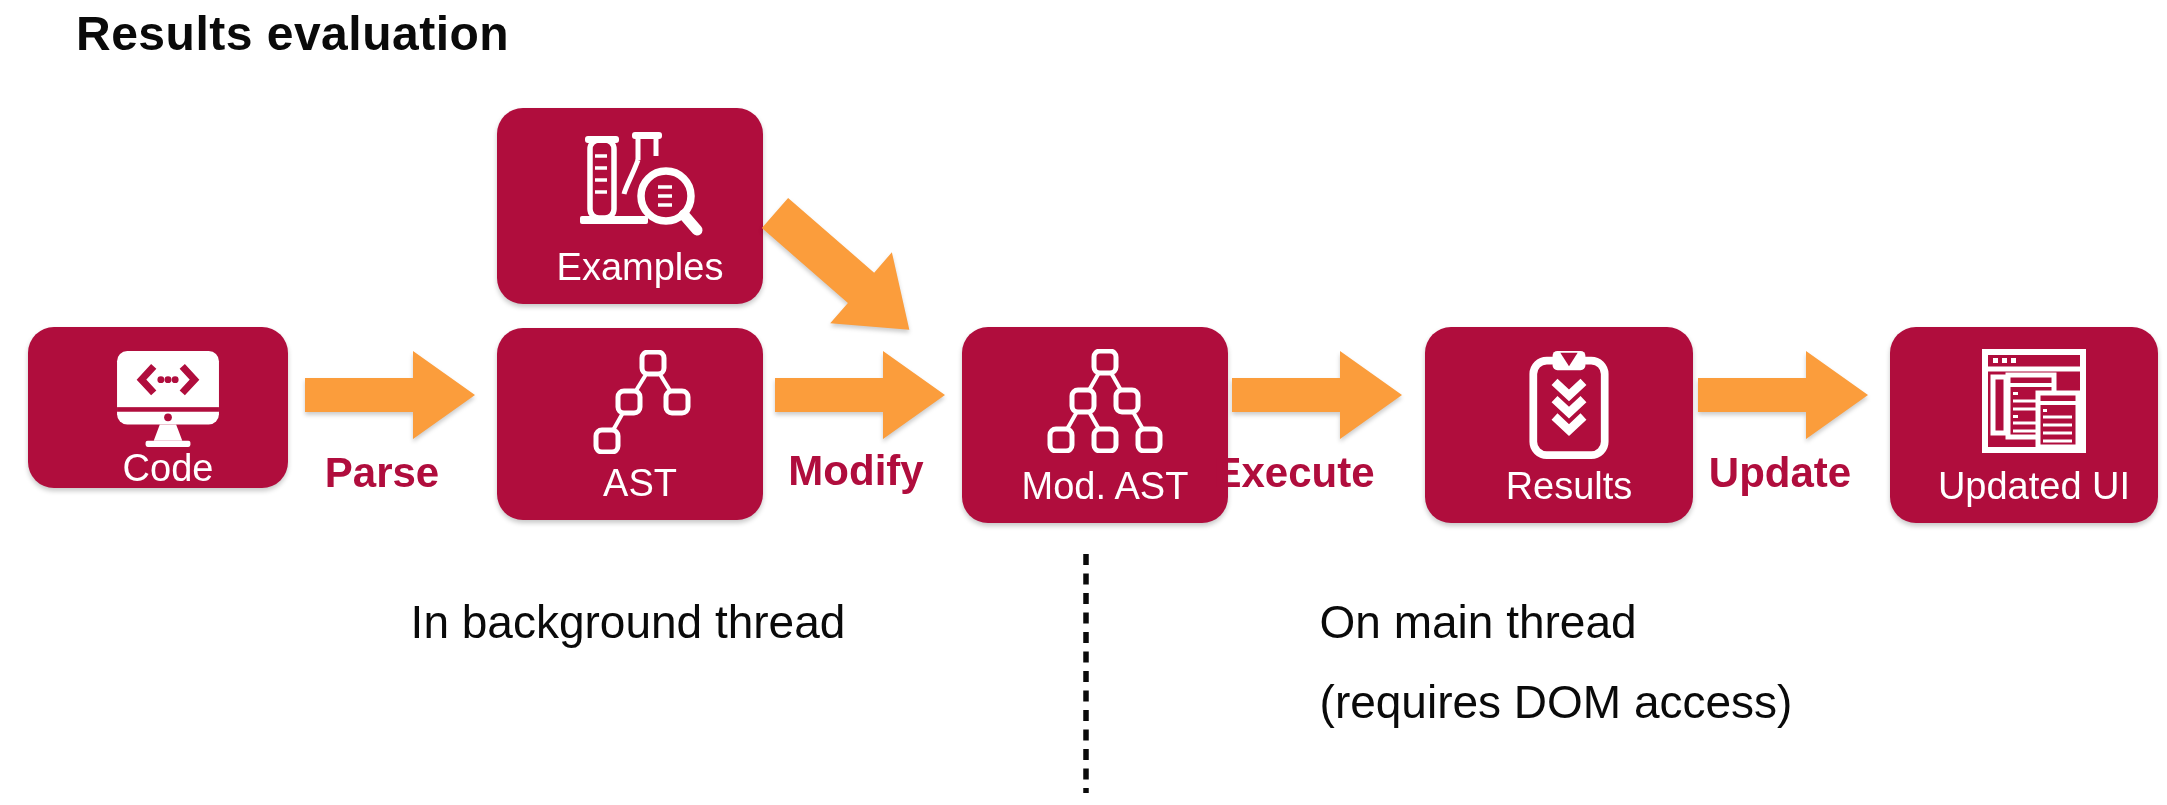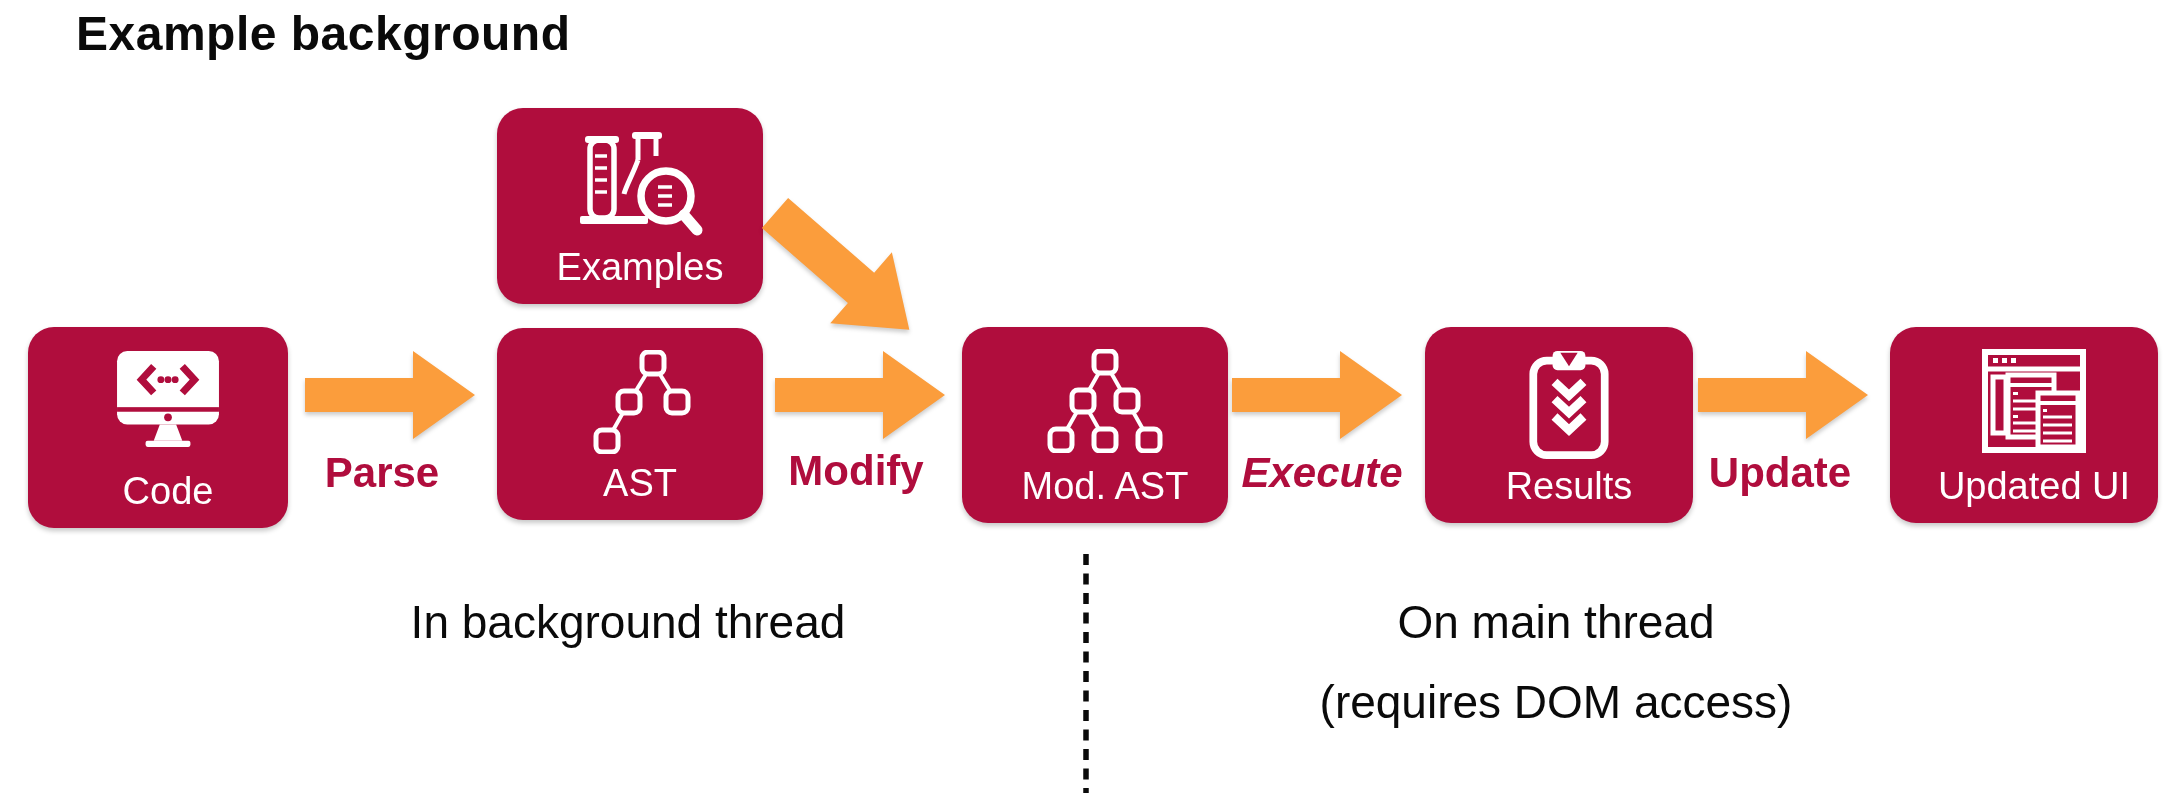--- a/index.html
+++ b/index.html
@@ -22,66 +22,66 @@
     display:flex;flex-direction:column;align-items:center;
     box-shadow:0 3px 5px rgba(0,0,0,0.22);
     padding-left:20px;
   }
   .node .icon{margin-top:22px;flex:0 0 auto;}
   .node .node-label{
     margin-top:auto;margin-bottom:18px;
     color:var(--white);font-size:38px;font-weight:400;line-height:1;white-space:nowrap;
   }
 
-  .node-code      {left:28px;  top:327px; width:240px; height:201px;}
+  .node-code      {left:28px;  top:327px; width:240px; height:161px;}
   .node-examples  {left:497px; top:108px; width:246px; height:196px;}
   .node-ast       {left:497px; top:328px; width:246px; height:192px;}
   .node-mod-ast   {left:962px; top:327px; width:246px; height:196px;gap:8px;}
   .node-results   {left:1425px;top:327px; width:248px; height:196px;}
   .node-updated-ui{left:1890px;top:327px; width:248px; height:196px;}
 
   .arrow{position:absolute;filter:drop-shadow(0 3px 2px rgba(0,0,0,0.2));}
   .arrow polygon{fill:var(--orange);}
   .arrow-parse  {left:305px; top:351px;}
   .arrow-modify {left:775px; top:351px;}
   .arrow-execute{left:1232px;top:351px;}
   .arrow-update {left:1698px;top:351px;}
   .arrow-diagonal{left:755px;top:185px;}
 
   .arrow-label{
     position:absolute;transform:translateX(-50%);
     color:var(--crimson);font-size:42px;font-weight:700;line-height:1;white-space:nowrap;
   }
   .label-parse  {left:382px; top:452px;}
   .label-modify {left:856px; top:450px;}
-  .label-execute{left:1322px;top:452px;font-style:italic;}
+  .label-execute{left:1294px;top:452px;}
   .label-update {left:1780px;top:452px;}
 
   .divider{position:absolute;left:1080px;top:550px;}
 
   .thread-label{
     position:absolute;transform:translateX(-50%);
-    color:var(--ink);font-size:46px;font-weight:400;text-align:center;white-space:nowrap;
+    color:var(--ink);font-size:46px;font-weight:400;text-align:left;white-space:nowrap;
   }
   .thread-left{left:628px;top:599px;line-height:1;}
   .thread-right{left:1556px;top:582px;line-height:80px;}
 
   
   .wf{fill:#fff;}
   .ws{fill:none;stroke:#fff;}
   .cf{fill:var(--crimson);}
   .cs{fill:none;stroke:var(--crimson);}
   .tree-node{fill:var(--crimson);stroke:#fff;}
 </style>
 </head>
 <body>
 
 <div class="stage">
 
-  <div class="title">Example background</div>
+  <div class="title">Results evaluation</div>
 
   <div class="node node-code">
     <svg class="icon" width="106" height="100" viewBox="0 0 104 98">
       <rect class="wf" x="2" y="2" width="100" height="72" rx="10"></rect>
       <rect class="cf" x="2" y="57" width="100" height="4.5"></rect>
       <circle class="cf" cx="52" cy="67" r="3.8"></circle>
       <path class="cs" d="M38 17 L26 30 L38 43" stroke-width="7"></path>
       <path class="cs" d="M66 17 L78 30 L66 43" stroke-width="7"></path>
       <circle class="cf" cx="45" cy="30" r="3.4"></circle>
       <circle class="cf" cx="52" cy="30" r="3.4"></circle>

